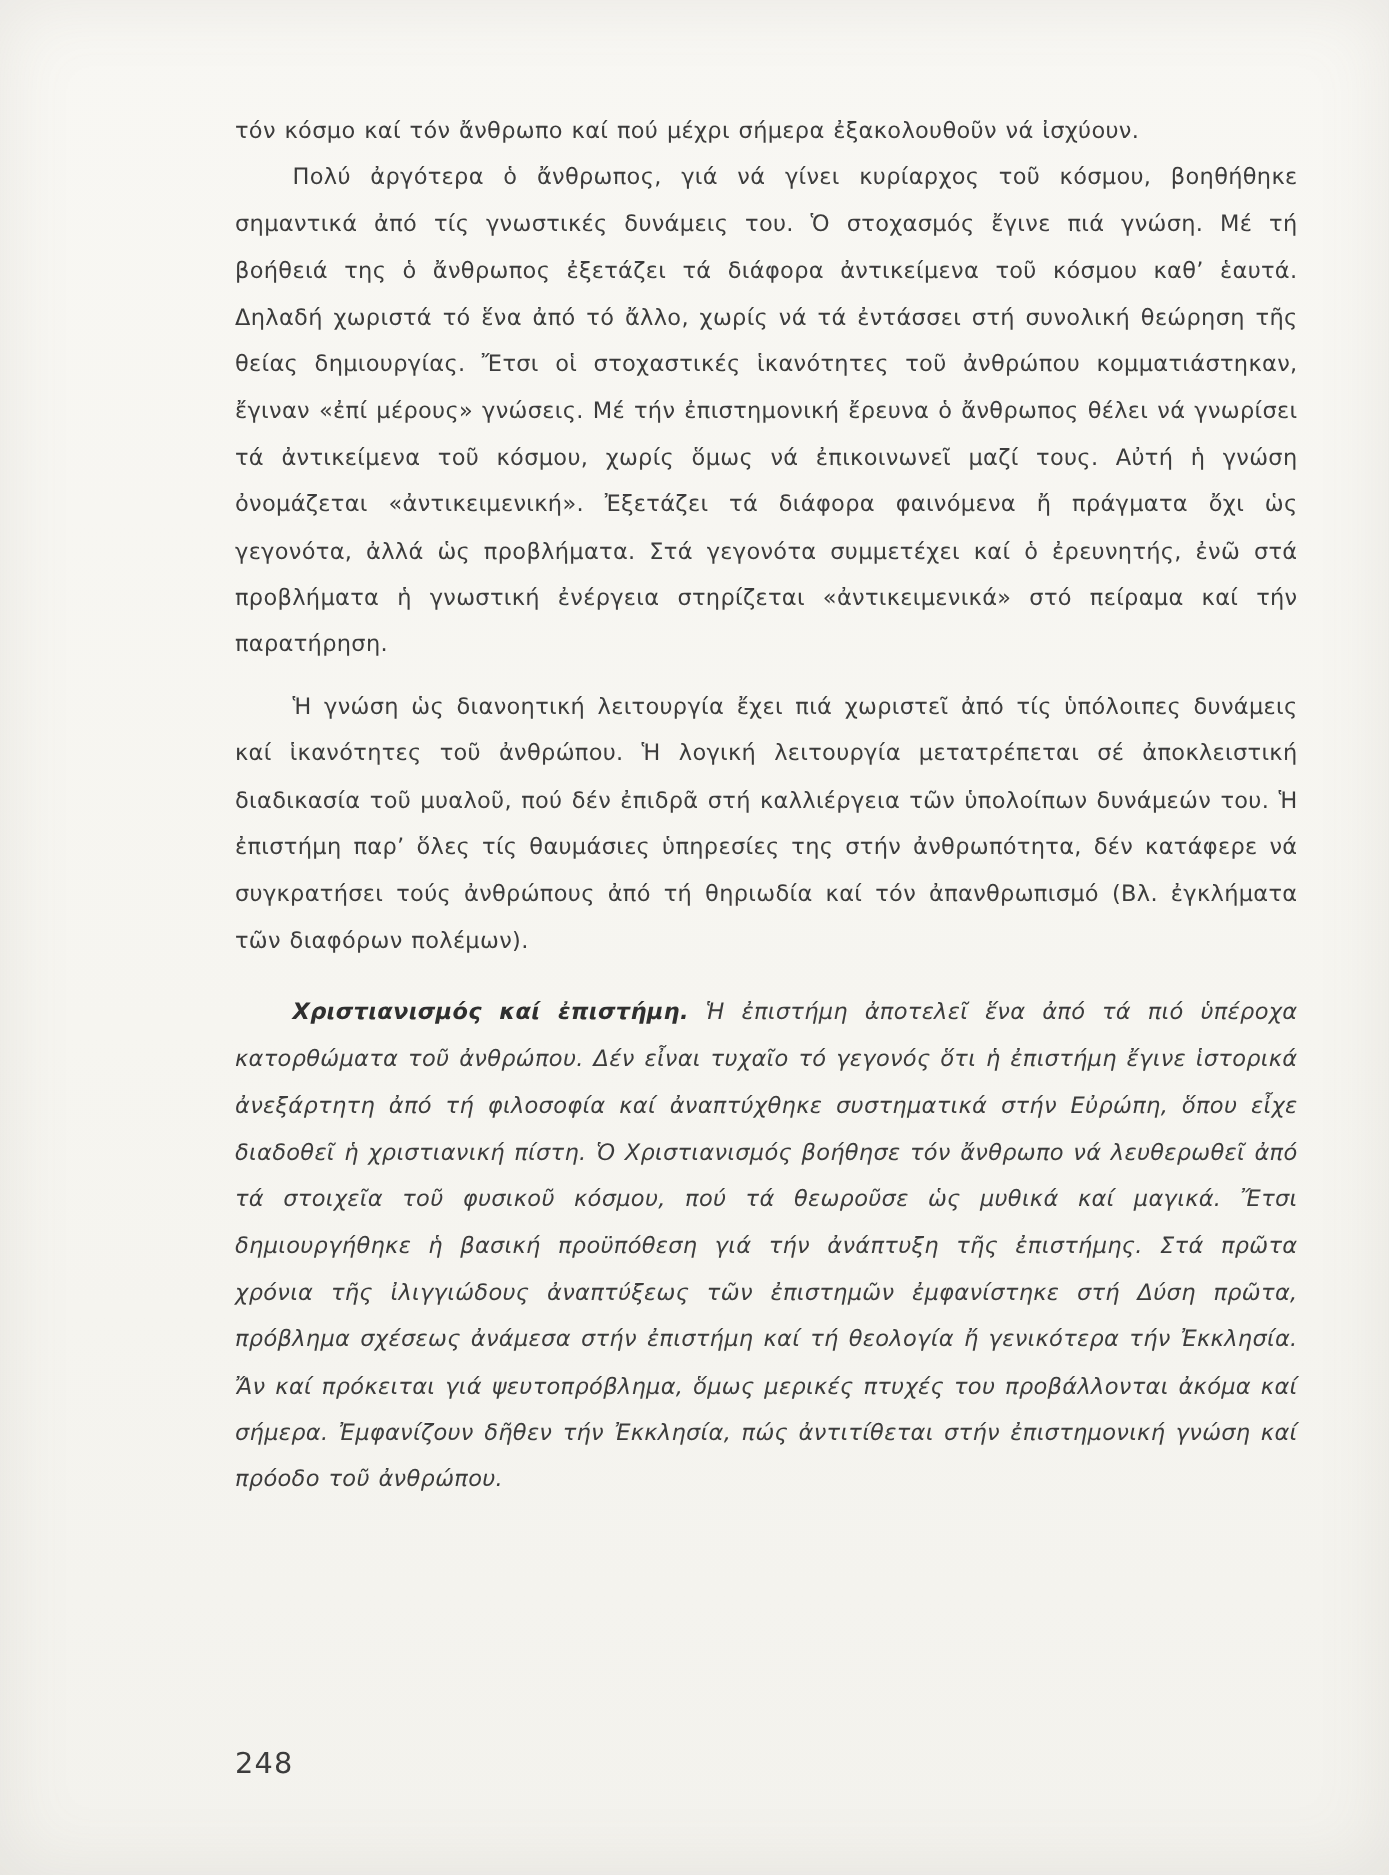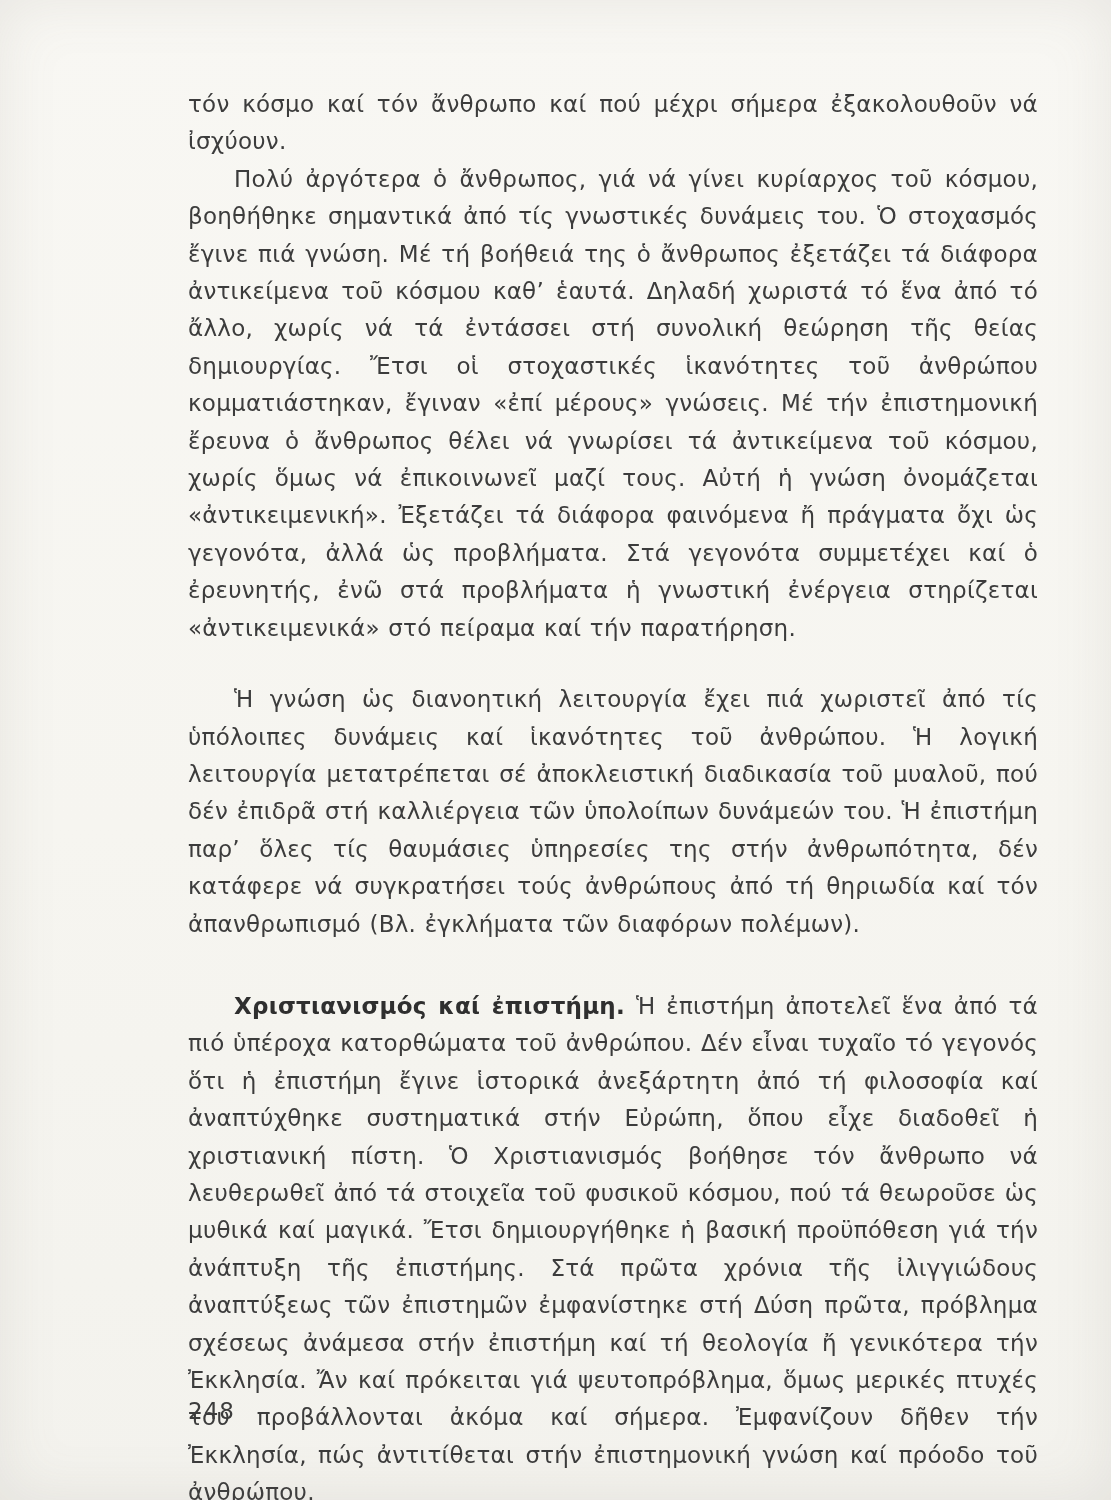--- a/index.html
+++ b/index.html
@@ -29,35 +29,36 @@
     box-shadow: inset 0 0 60px rgba(120,118,110,0.12);
   }
   .text-block {
     position: absolute;
     left: 188px;
     top: 86px;
     width: 850px;
   }
   p.body-par {
     margin: 0;
-    font-size: 23px;
+    font-size: 18px;
     line-height: 37.4px;
     letter-spacing: 0.25px;
     text-align: justify;
     color: #3c3c3c;
     word-spacing: 1px;
   }
   p.body-par.indent {
     text-indent: 46px;
   }
   p.body-par.spaced {
-    margin-top: 34px;
+    margin-top: 12px;
   }
   p.body-par.spaced-lg {
-    margin-top: 45px;
+    margin-top: 20px;
+    font-style: italic;
   }
   .lead-bold {
     font-weight: bold;
     color: #2f2f2f;
   }
   .page-number {
     position: absolute;
     left: 188px;
     top: 1398px;
     font-size: 23px;

